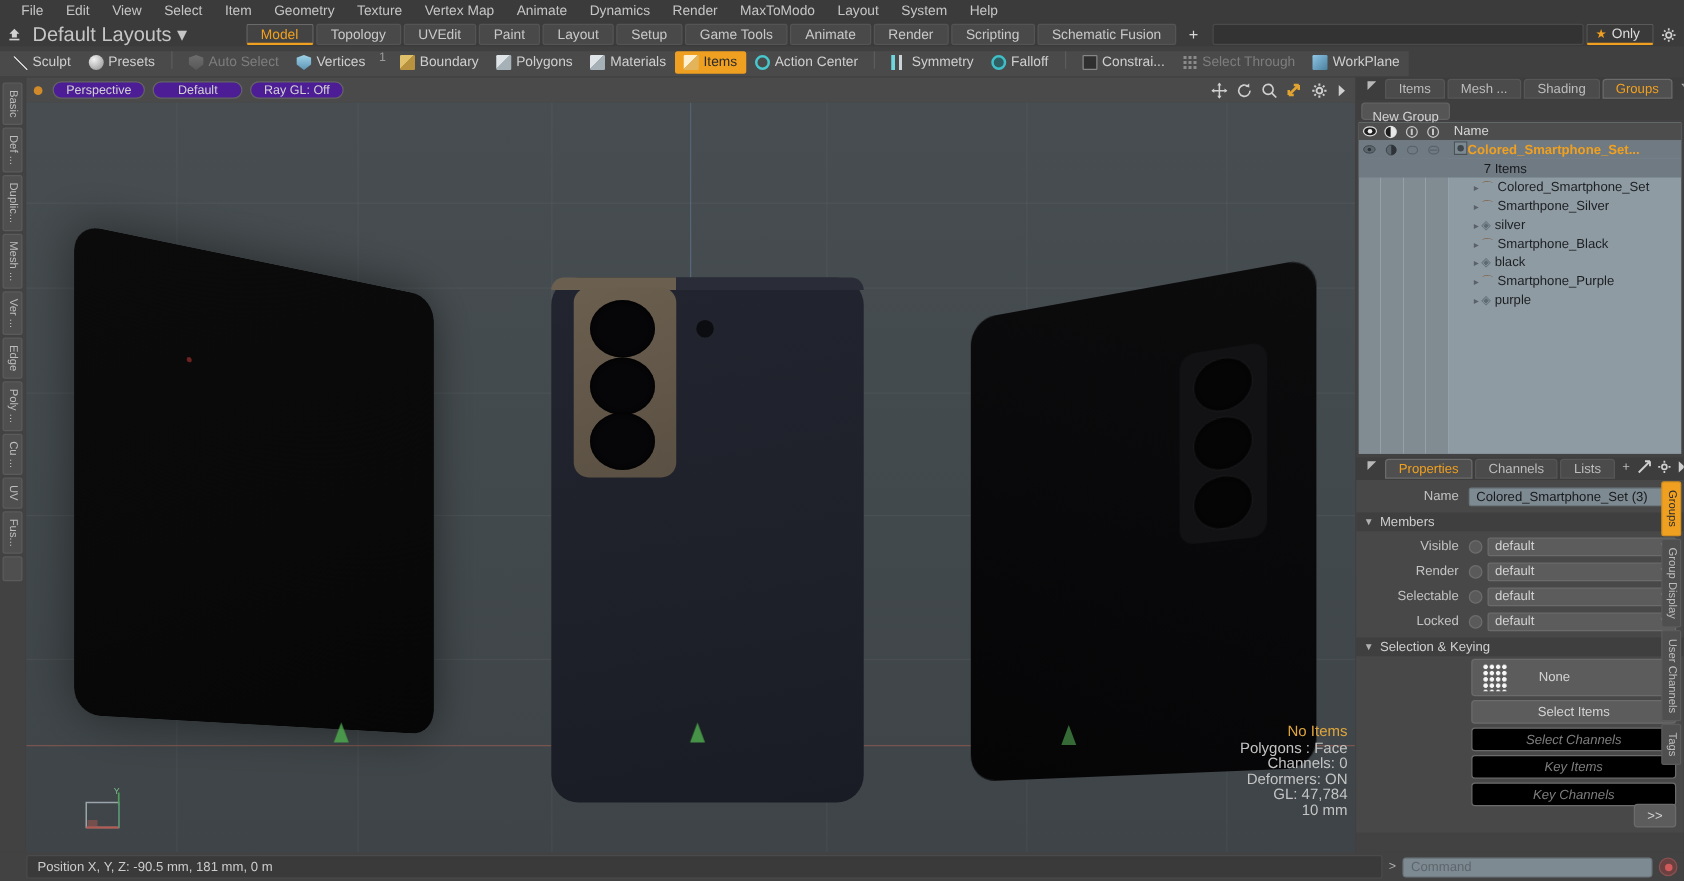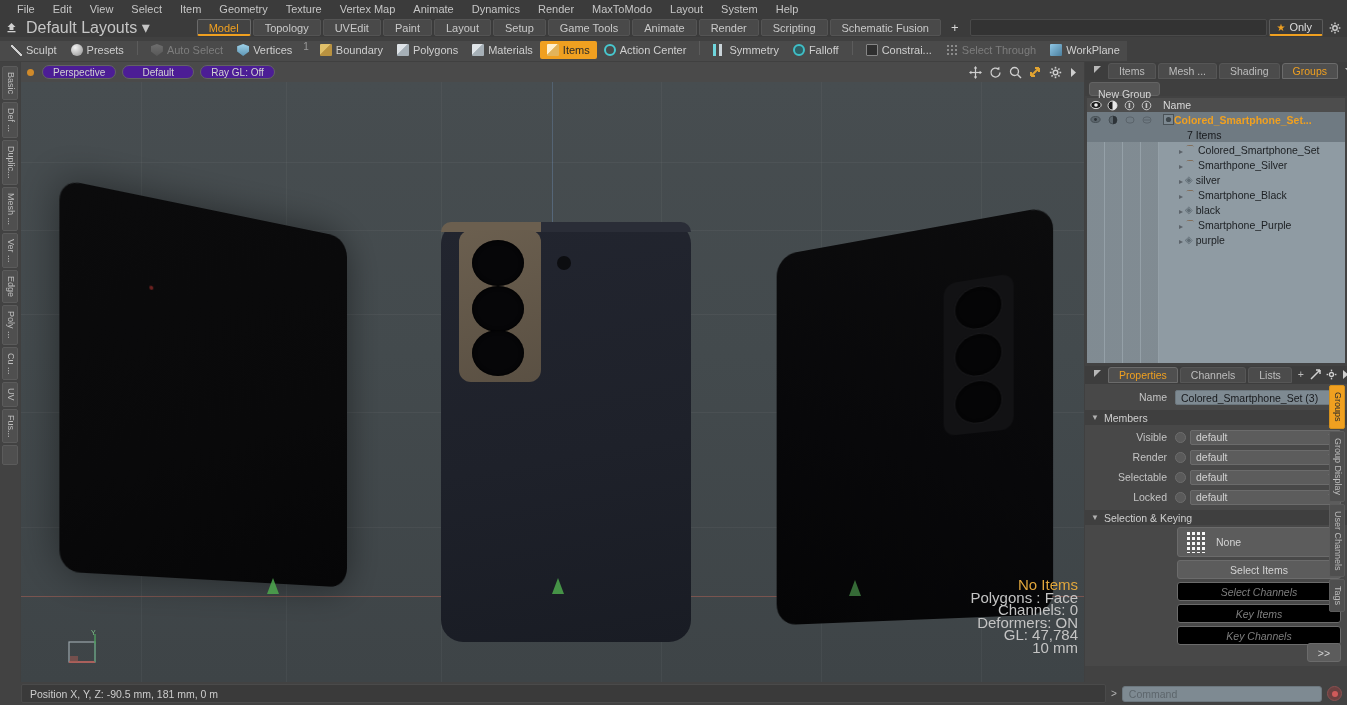--- a/index.html
+++ b/index.html
@@ -152,21 +152,21 @@
     background:#121214; border-radius:12px;
   }
   .p-right .lens2{ position:absolute; left:12px; width:46px;height:40px;border-radius:50%;
     background:#050506; box-shadow:inset 0 0 3px #000, 0 0 2px #2a2a2c;}
   .pivot{ position:absolute; width:0;height:0;
     border-left:6px solid transparent; border-right:6px solid transparent; border-bottom:16px solid #4ea84e; opacity:.85;}
   .pivot.dk{ border-bottom-color:#3e7d3e;}
 
   .stats{
     position:absolute; right:6px; bottom:28px; text-align:right;
-    font-size:15px; color:#c4c4c4; line-height:12.5px; z-index:4;
+    font-size:12px; color:#c4c4c4; line-height:12.5px; z-index:4;
   }
   .stats .hl{ color:#e0a63c; }
   .gizmo{ position:absolute; left:44px; bottom:12px; width:46px; height:42px; z-index:4;}
 
   
   .rightpanel{ position:absolute; left:1085px; top:62px; width:262px; height:620px; background:#424242;}
   .panel-tabs{
     height:18px; background:#3d3d3d; display:flex; align-items:center; padding-left:4px; gap:2px;
   }
   .ptab{
@@ -222,21 +222,21 @@
   .pdrop .cv{ margin-left:auto; font-size:8px; color:#bfbfbf;}
   .section{ height:15px; background:#3f3f3f; display:flex; align-items:center; padding-left:6px;
     font-size:10.5px; color:#cfcfcf; margin:3px 0 2px 0;}
   .section .tw{ font-size:8px; margin-right:5px; color:#b0b0b0;}
   .btnrow{ padding:0 6px 0 92px; margin-bottom:3px;}
   .pbtn{
     height:19px; line-height:18px; background:#5c5c5c; border:1px solid #6b6b6b; border-radius:3px;
     font-size:10.5px; color:#d4d4d4; text-align:center;
   }
   .pbtn.dim{ color:#7e7e7e; background:#000000;font-style:italic;}
-  .pbtn.big{ height:30px; display:flex; align-items:center; padding-left:8px; gap:10px;}
+  .pbtn.big{ height:30px; display:flex; align-items:center; padding-left:8px; gap:25px;}
   .dotgrid{ width:20px;height:22px;
     background-image:radial-gradient(#fff 45%,transparent 47%);
     background-size:5px 5px; opacity:.95;}
   .gt-right{ position:absolute; right:6px; bottom:4px; }
   .pbtn.sm{ width:34px; }
 
   
   .righttabs{ position:absolute; left:1327px; top:385px; width:20px; height:297px; }
   .rtab{
     width:16px; margin:0 auto 2px auto; background:#4f4f4f; border:1px solid #5b5b5b;

